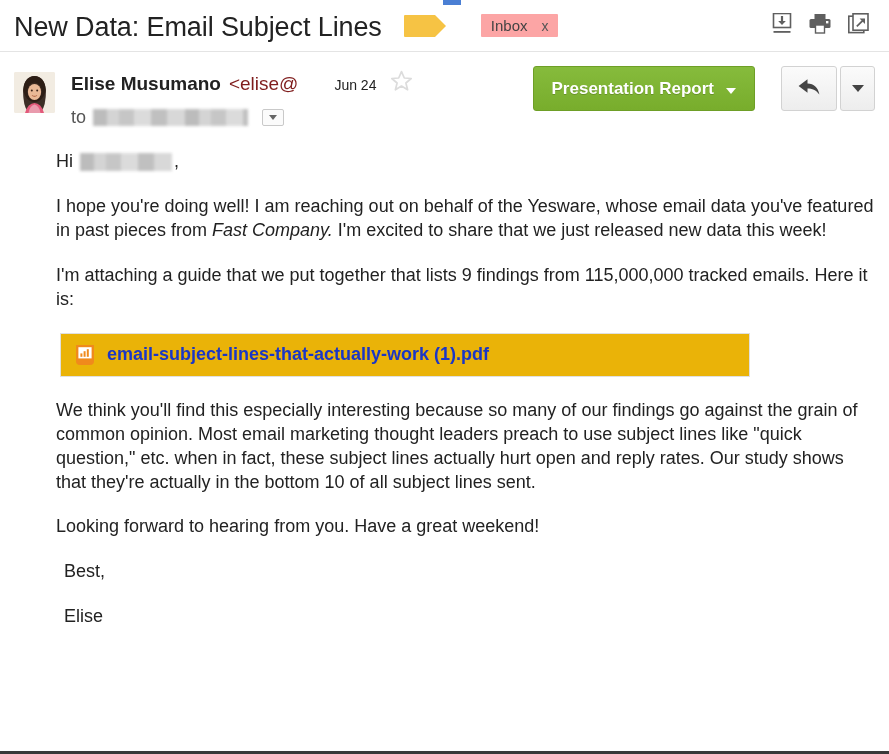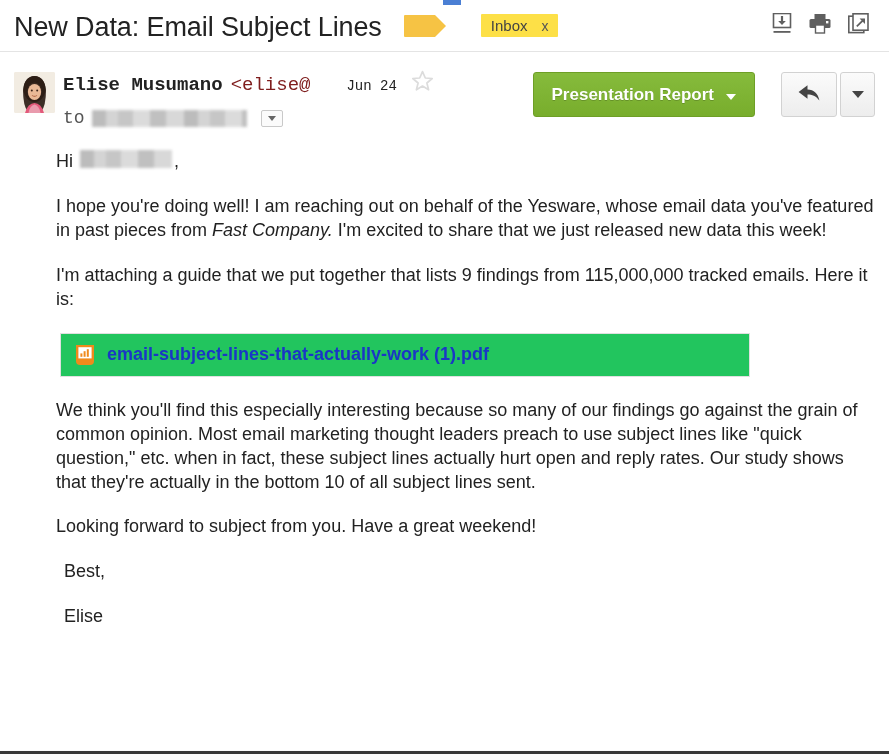--- a/index.html
+++ b/index.html
@@ -60,21 +60,21 @@
     left: 100%;
     top: 0;
     width: 0;
     height: 0;
     border-top: 11px solid transparent;
     border-bottom: 11px solid transparent;
     border-left: 11px solid #f6c344;
   }
   .inbox-chip {
     margin-left: 46px;
-    background: #fde047;
+    background: #fca5a5;
     color: #444444;
     font-size: 15px;
     height: 23px;
     display: flex;
     align-items: center;
     padding: 0 10px;
     border-radius: 1px;
     white-space: nowrap;
   }
   .inbox-chip .chip-x {
@@ -102,24 +102,23 @@
     width: 41px;
     height: 41px;
     flex: none;
     border-radius: 2px;
     overflow: hidden;
     margin-top: 4px;
     background: #efe7dd;
     position: relative;
   }
   .sender-block {
-    margin-left: 8px;
+    margin-left: 16px;
     flex: 1 1 auto;
     min-width: 0;
-    font-family: Liberation Mono, monospace;
   }
   .sender-line {
     display: flex;
     align-items: baseline;
     white-space: nowrap;
   }
   .sender-name {
     font-size: 19px;
     font-weight: bold;
     color: #222222;
@@ -176,21 +175,21 @@
     border-left: 4px solid transparent;
     border-right: 4px solid transparent;
     border-top: 5px solid #666;
     display: block;
   }
 
   
   .hdr-actions {
     position: absolute;
     right: 14px;
-    top: 20px;
+    top: 14px;
     display: flex;
     align-items: center;
   }
   .btn-green {
     background: linear-gradient(to bottom, #86bb3c, #78ad2c);
     border: 1px solid #6e9f26;
     border-radius: 3px;
     color: #ffffff;
     font-size: 17px;
     font-weight: bold;
@@ -239,30 +238,30 @@
   }
 
   
   .msg-body {
     padding: 22px 14px 0 56px;
     font-size: 18px;
     line-height: 1.33;
     color: #222222;
   }
   .msg-body p { margin: 0 0 21px 0; }
-  .greeting { display: flex; align-items: flex-start; }
+  .greeting { display: flex; align-items: center; }
   .redact-name { width: 92px; height: 18px; }
   .greeting .comma { margin-left: 2px; }
   .italic { font-style: italic; margin-top: 32px; }
 
   .attachment-box {
     margin: 0 0 22px 4px;
     width: 690px;
     height: 44px;
-    background: #22c55e;
+    background: #eab308;
     border: 1px solid #e0e0e0;
     display: flex;
     align-items: center;
     padding: 1px 14px;
     cursor: pointer;
   }
   .pdf-icon {
     width: 20px;
     height: 22px;
     flex: none;
@@ -419,21 +418,21 @@
         <rect x="8.6" y="7.2" width="2" height="5.6" fill="#f08a1c"></rect>
         <rect x="11.8" y="5.2" width="2" height="7.6" fill="#f08a1c"></rect>
       </svg>
     </span>
     <span class="attachment-name">email-subject-lines-that-actually-work (1).pdf</span>
   </div>
 
   <p>We think you'll find this especially interesting because so many of our findings go against the grain of common opinion. Most email marketing thought leaders preach to use subject lines like "quick question," etc. when in fact, these subject lines actually hurt open and reply rates. Our study shows that they're actually in the bottom 10 of all subject lines sent.</p>
 
 
-  <p>Looking forward to subject from you. Have a great weekend!</p>
+  <p>Looking forward to hearing from you. Have a great weekend!</p>
 
   <div class="sig-block">
     <p class="sig-line">Best,</p>
     <p class="sig-line">Elise</p>
   </div>
 
 </div>
 
 <div class="bottom-rule"></div>
 

